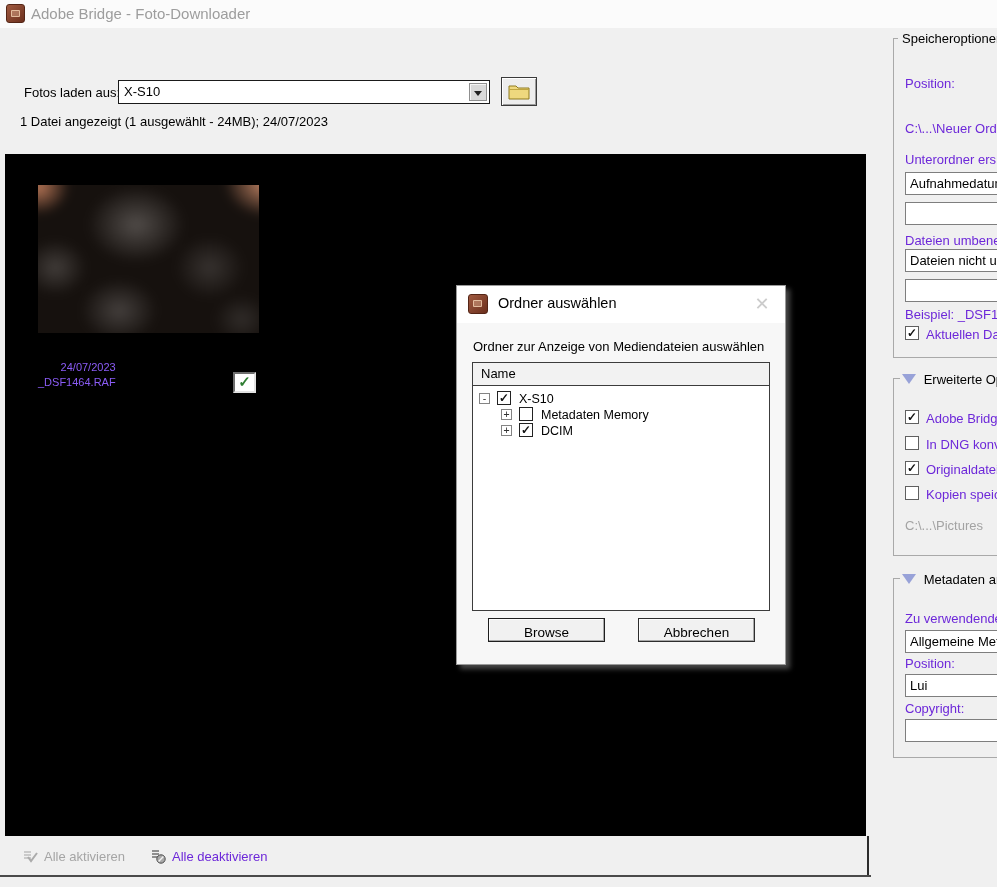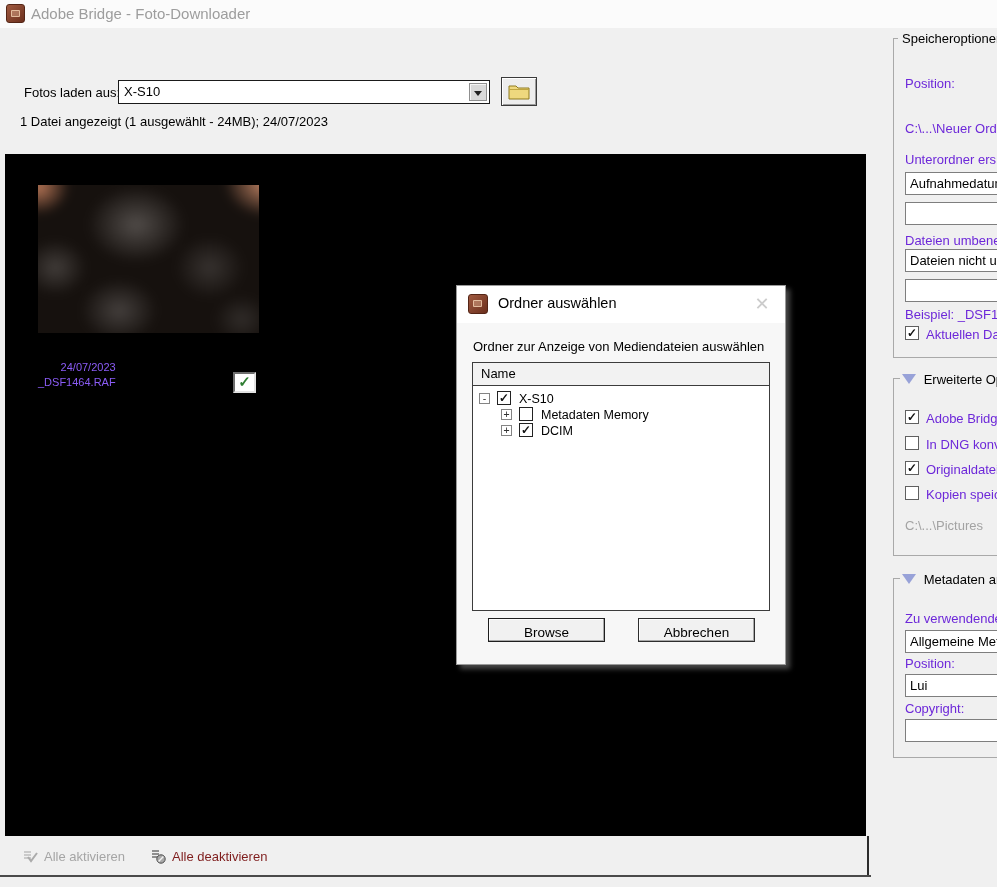--- a/index.html
+++ b/index.html
@@ -47,21 +47,21 @@
   .caption { position:absolute; left:33px; top:206px; color:#8b5cf6; font-size:11px; line-height:15px;text-align:right; }
   .photo-check { position:absolute; left:228px; top:218px; width:23px; height:21px; background:#fff;
       border:2px solid; border-color:#6e6e6e #e2e2e2 #e2e2e2 #6e6e6e;
       font-size:15px; font-weight:700; color:#2e7d32; text-align:center; line-height:16px; }
 
   
   .footer { position:absolute; left:0; top:836px; width:842px; height:39px; background:#f0f0f0;padding-left:40px; }
   .win-hline { position:absolute; left:0; top:875px; width:871px; height:2px; background:#4a4a4a; }
   .win-vline { position:absolute; left:867px; top:836px; width:2px; height:41px; background:#2c2c2c; }
   .tool-btn { position:absolute; top:9px; height:22px; display:flex; align-items:center; gap:5px;
-              font-size:13px; color:#7f1d1d; cursor:default; }
+              font-size:13px; color:#6d28d9; cursor:default; }
   .tool-btn.disabled { color:#a5a5a5; }
 
   
   .rp-label { position:absolute; font-size:13px; color:#6d28d9; white-space:nowrap; }
   .rp-gray { color:#a3a3a3; }
   .rp-input { position:absolute; width:150px; height:23px; background:#fff; border:1px solid #7e7e7e;
               font-family:"Liberation Sans",sans-serif; font-size:13px; padding:2px 4px; color:#000; }
   .rp-combo { position:absolute; width:150px; height:23px; background:#fff; border:1px solid #7e7e7e; }
   .rp-combo .val { position:absolute; left:4px; top:3px; font-size:13px; white-space:nowrap; }
   .cb13 { position:absolute; width:14px; height:14px; background:#fff; border:1px solid #5f5f5f;

